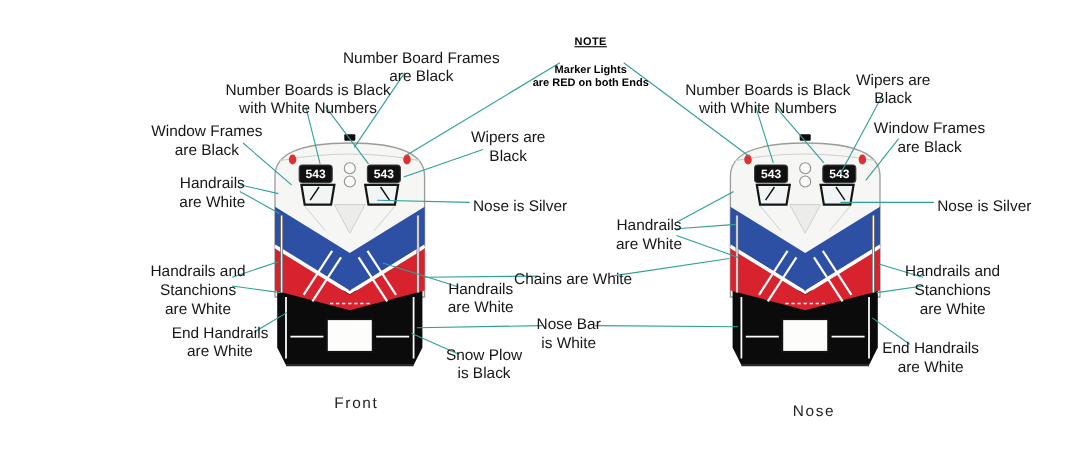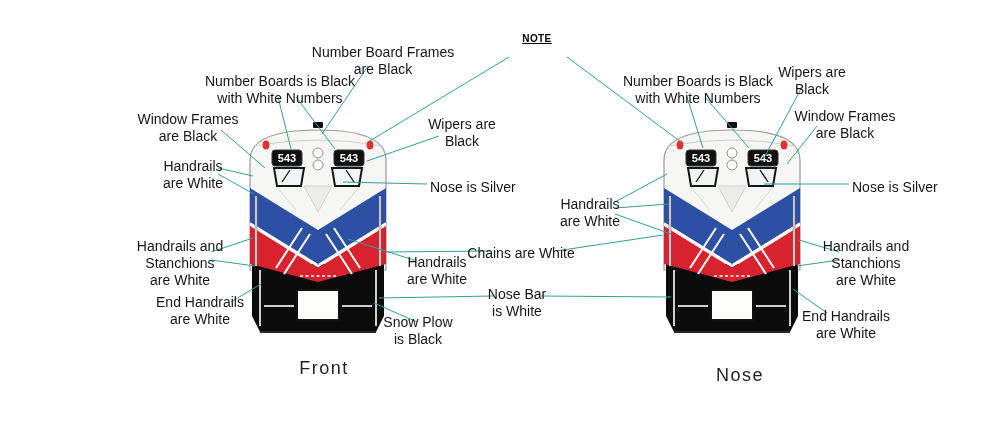--- a/index.html
+++ b/index.html
@@ -7,21 +7,21 @@
   body { font-family:"Liberation Sans", sans-serif; }
   .canvas { position:relative; width:992px; height:425px; background:#ffffff; overflow:hidden; }
   .loco { position:absolute; }
   .leaders { position:absolute; left:0; top:0; pointer-events:none; }
   .leaders line { stroke:#2fa098; stroke-width:1; }
   .label { position:absolute; font-size:14px; line-height:1.22; color:#161616; white-space:pre-line; }
   .c { transform:translateX(-50%); text-align:center; }
   .note { position:absolute; font-size:10px; line-height:1.25; font-weight:bold; color:#000;
           text-align:center; transform:translateX(-50%); white-space:pre-line; }
   .note-title { text-decoration:underline; letter-spacing:0.4px; }
-  .caption { position:absolute; font-size:18px; letter-spacing:1.5px; color:#1f1f1f; transform:translateX(-50%); }
+  .caption { position:absolute; font-size:14px; letter-spacing:1.5px; color:#1f1f1f; transform:translateX(-50%); }
   .numtext { font-family:"Liberation Sans", sans-serif; font-size:11px; font-weight:bold; fill:#ffffff; text-anchor:middle; }
 </style>
 </head>
 <body>
 
 <div class="canvas">
 
   <svg width="0" height="0" style="position:absolute" aria-hidden="true">
     <symbol id="loco-art" viewBox="0 0 160 220">
       <rect x="75" y="2" width="10" height="6" rx="1" fill="#0d0d0d"></rect>
@@ -107,41 +107,43 @@
       <line x1="615" y1="214" x2="671" y2="234"></line>
       <line x1="849" y1="184" x2="764" y2="184"></line>
       <line x1="839" y1="252" x2="799" y2="240"></line>
       <line x1="839" y1="260" x2="797" y2="266"></line>
       <line x1="827" y1="313" x2="793" y2="289"></line>
     </g>
   </svg>
 
   <div class="note" style="left:537px;top:20px">
     <div class="note-title">NOTE</div>
+    <div class="note-body">Marker Lights
+are RED on both Ends</div>
   </div>
 
   <div class="label c" style="left:383px;top:44px">Number Board Frames
 are Black</div>
   <div class="label c" style="left:280px;top:73px">Number Boards is Black
 with White Numbers</div>
   <div class="label c" style="left:188px;top:111px">Window Frames
 are Black</div>
   <div class="label c" style="left:193px;top:158px">Handrails
 are White</div>
   <div class="label c" style="left:462px;top:116px">Wipers are
 Black</div>
   <div class="label" style="left:430px;top:179px">Nose is Silver</div>
   <div class="label c" style="left:180px;top:238px">Handrails and
 Stanchions
 are White</div>
   <div class="label c" style="left:437px;top:254px">Handrails
 are White</div>
   <div class="label c" style="left:200px;top:294px">End Handrails
 are White</div>
-  <div class="label c" style="left:418px;top:314px">Snow Plow
+  <div class="label c" style="left:440px;top:314px">Snow Plow
 is Black</div>
 
   <div class="label c" style="left:521px;top:245px">Chains are White</div>
   <div class="label c" style="left:517px;top:286px">Nose Bar
 is White</div>
 
   <div class="label c" style="left:698px;top:73px">Number Boards is Black
 with White Numbers</div>
   <div class="label c" style="left:812px;top:64px">Wipers are
 Black</div>

